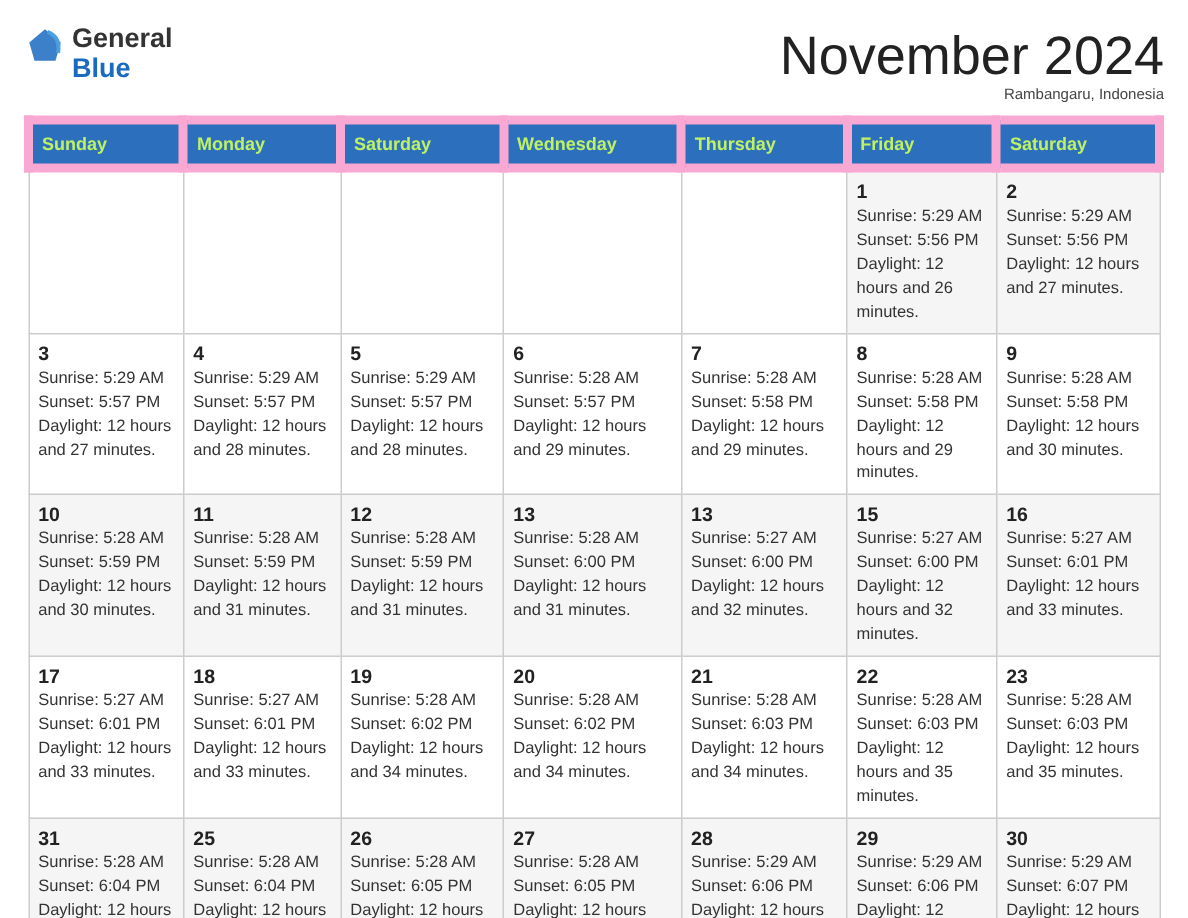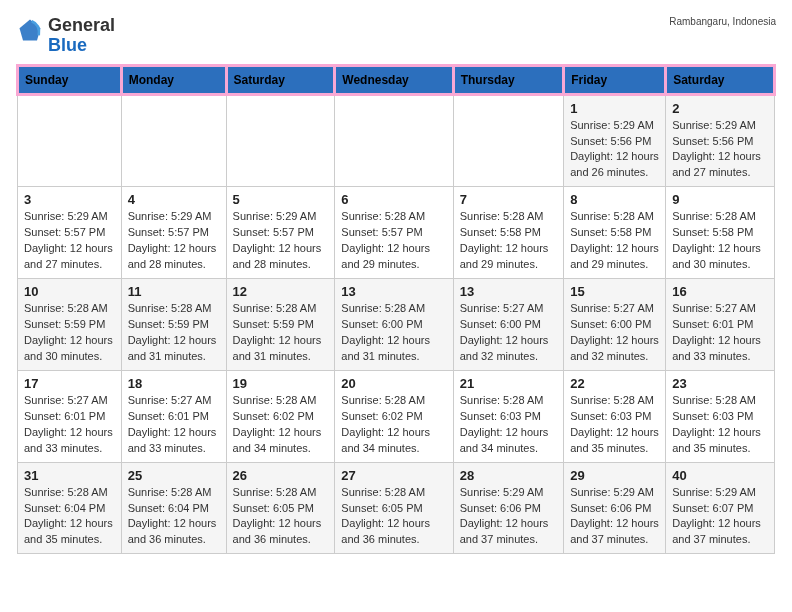--- a/index.html
+++ b/index.html
@@ -44,26 +44,26 @@
       font-size: 10px;
       color: #444;
     }
     table {
       width: 100%;
       border-collapse: collapse;
       font-size: 11px;
     }
     thead tr th {
       background-color: #2c6fbd;
-      color: #000000;
+      color: #bef264;
       padding: 6px 6px;
       text-align: left;
       font-size: 12px;
       font-weight: bold;
-      border: 3px solid #f9a8d4;
+      border: 6px solid #f9a8d4;
     }
     tbody tr td {
       border: 1px solid #ccc;
       vertical-align: top;
       padding: 5px 6px;
       min-height: 80px;
       height: 80px;
       background: #fff;
     }
     tbody tr:nth-child(odd) td {
@@ -93,20 +93,21 @@
       <polygon points="16,4 28,14 24,28 8,28 4,14" fill="#1a6abf" opacity="0.85"></polygon>
       <polygon points="16,6 27,15 23,27 9,27 5,15" fill="none" stroke="#1a6abf" stroke-width="0"></polygon>
       <path d="M18,6 Q28,10 26,22" stroke="#4a9fe0" stroke-width="3" fill="none"></path>
     </svg>
     <div class="logo-text">
       <span class="logo-general">General</span><br>
       <span class="logo-blue">Blue</span>
     </div>
   </div>
   <div class="title-block">
+    <div class="month-title">November 2024</div>
     <div class="location">Rambangaru, Indonesia</div>
   </div>
 </div>
 
 <table>
   <thead>
     <tr>
     <th>Sunday</th>
         <th>Monday</th>
         <th>Saturday</th>
@@ -299,20 +300,20 @@
 Sunset: 6:06 PM
 Daylight: 12 hours and 37 minutes.</div>
         </td>
         <td>
           <div class="day-number">29</div>
           <div class="day-info" style="white-space: pre-line;">Sunrise: 5:29 AM
 Sunset: 6:06 PM
 Daylight: 12 hours and 37 minutes.</div>
         </td>
         <td>
-          <div class="day-number">40</div>
+          <div class="day-number">30</div>
           <div class="day-info" style="white-space: pre-line;">Sunrise: 5:29 AM
 Sunset: 6:07 PM
 Daylight: 12 hours and 37 minutes.</div>
         </td>
       </tr>
     </tbody>
 </table>
 
 </body></html>

